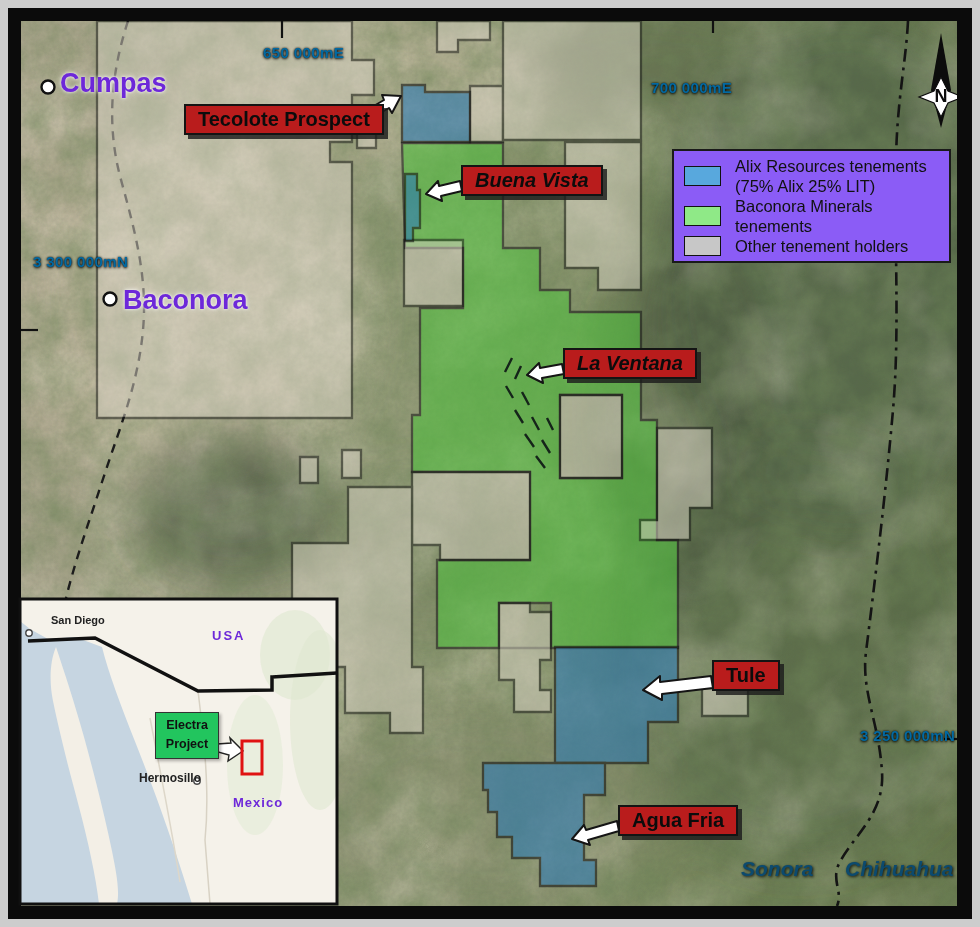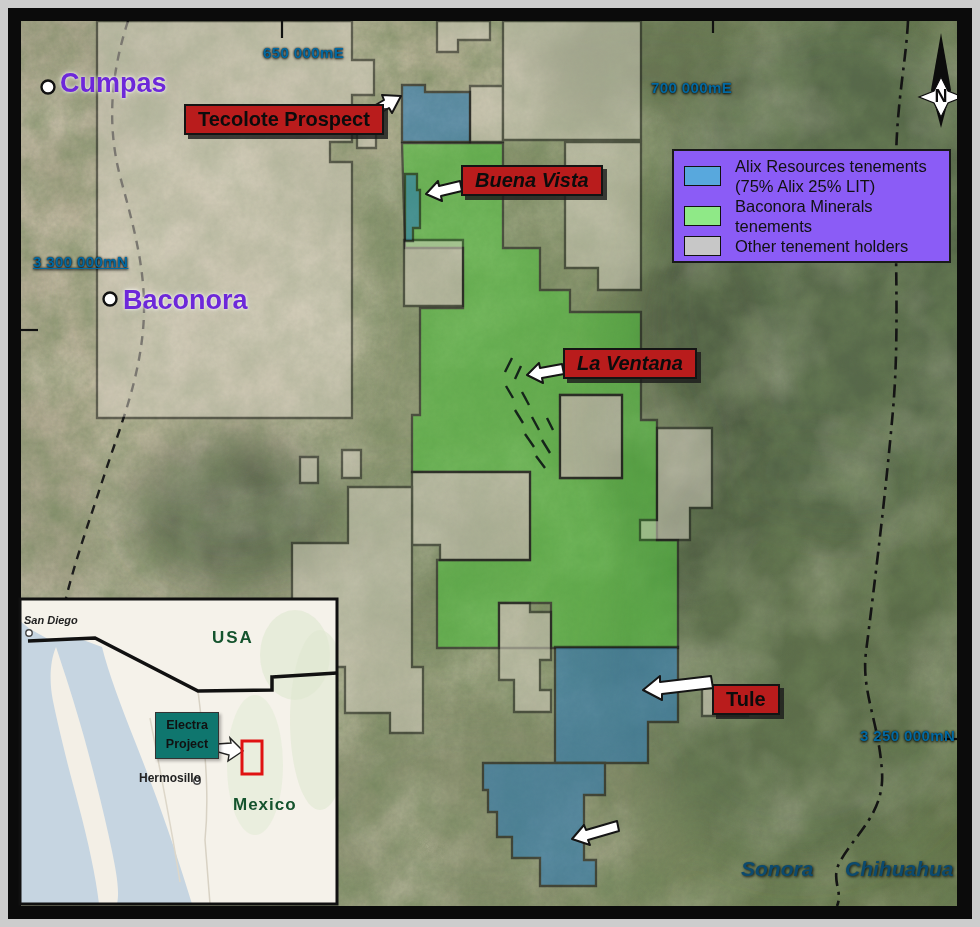--- a/index.html
+++ b/index.html
@@ -17,23 +17,23 @@
        font-size:20px;font-weight:bold;color:#0c0c0c;
        box-shadow:4px 4px 0 rgba(28,28,28,.82);}
   .ann.it{font-style:italic;}
   .north-n{color:#0c0c0c;font-weight:bold;font-size:18px;width:18px;text-align:center;}
   .legend{position:absolute;left:672px;top:149px;width:279px;height:114px;
           background:#8b5cf6;border:2px solid #1a1a1a;box-sizing:border-box;
           padding:8px 10px;display:flex;flex-direction:column;justify-content:center;}
   .lrow{display:flex;align-items:center;gap:14px;}
   .lsw{width:37px;height:20px;border:1.6px solid #111;flex:none;box-sizing:border-box;}
   .ltx{font-size:16.5px;color:#111;line-height:1.22;}
-  .in-big{font-weight:bold;font-size:17px;letter-spacing:2px;color:#14532d;}
+  .in-big{font-weight:bold;font-size:13px;letter-spacing:2px;color:#6d28d9;}
   .in-sm{font-weight:bold;font-size:11px;color:#222;}
-  .electra{position:absolute;left:155px;top:712px;width:62px;background:#0f766e;
+  .electra{position:absolute;left:155px;top:712px;width:62px;background:#22c55e;
            border:1.5px solid #333;font-size:12.5px;font-weight:bold;color:#111;
            text-align:center;line-height:1.55;padding:3px 0;
            box-shadow:2px 2px 3px rgba(0,0,0,.3);}
 </style>
 </head>
 <body>
 
 <div class="stage">
 
 <svg class="base" width="980" height="927" viewBox="0 0 980 927">
@@ -165,33 +165,34 @@
     <circle cx="29" cy="633" r="3.2" fill="#fff" stroke="#444" stroke-width="1.4"></circle>
     <circle cx="197" cy="781" r="3.2" fill="#fff" stroke="#444" stroke-width="1.4"></circle>
     <polygon points="217,744 231,743 230,738 243,751 228,761 229,755 218,752" fill="#fff" stroke="#222" stroke-width="1.4"></polygon>
     <rect x="242" y="741" width="20" height="33" fill="none" stroke="#e01212" stroke-width="3"></rect>
   </g>
   <rect x="20" y="599" width="317" height="305" fill="none" stroke="#101010" stroke-width="3"></rect>
 </svg>
 
 <div class="lbl grid-lbl" style="left:263px;top:44px;">650 000mE</div>
 <div class="lbl grid-lbl" style="left:651px;top:41px;margin-top:38px;">700 000mE</div>
-<div class="lbl grid-lbl" style="left:33px;top:253px;text-decoration:underline;">3 300 000mN</div>
+<div class="lbl grid-lbl" style="left:33px;top:253px;">3 300 000mN</div>
 <div class="lbl grid-lbl" style="left:860px;top:727px;">3 250 000mN</div>
 
 <div class="lbl town-lbl" style="left:60px;top:68px;">Cumpas</div>
 <div class="lbl town-lbl" style="left:123px;top:285px;">Baconora</div>
 
 <div class="lbl state-lbl" style="left:741px;top:857px;">Sonora</div>
 <div class="lbl state-lbl" style="left:845px;top:857px;">Chihuahua</div>
 
 <div class="lbl ann" style="left:184px;top:104px;">Tecolote Prospect</div>
 <div class="lbl ann it" style="left:461px;top:165px;">Buena Vista</div>
 <div class="lbl ann it" style="left:563px;top:348px;">La Ventana</div>
-<div class="lbl ann" style="left:712px;top:684px;">Tule</div>
+<div class="lbl ann" style="left:712px;top:660px;">Tule</div>
+<div class="lbl ann" style="left:618px;top:805px;">Agua Fria</div>
 
 <div class="lbl north-n" style="left:932px;top:86px;">N</div>
 
 <div class="legend">
   <div class="lrow">
     <span class="lsw" style="background: rgb(88, 168, 221);"></span>
     <span class="ltx">
       <span>Alix Resources tenements</span><br>
       <span>(75% Alix 25% LIT)</span>
     </span>
@@ -201,20 +202,20 @@
     <span class="ltx">Baconora Minerals tenements</span>
   </div>
   <div class="lrow">
     <span class="lsw" style="background: rgb(199, 199, 199);"></span>
     <span class="ltx">Other tenement holders</span>
   </div>
 </div>
 
 <div class="lbl in-big" style="left:212px;top:628px;">USA</div>
 <div class="lbl in-big" style="left:233px;top:795px;letter-spacing:1px;">Mexico</div>
-<div class="lbl in-sm" style="left:24px;top:614px;font-style:italic;">San Diego</div>
+<div class="lbl in-sm" style="left:51px;top:614px;">San Diego</div>
 <div class="lbl in-sm" style="left:139px;top:771px;font-size:12px;">Hermosillo</div>
 <div class="electra">
   <span>Electra</span><br>
   <span>Project</span>
 </div>
 
 </div>
 
 </body></html>

